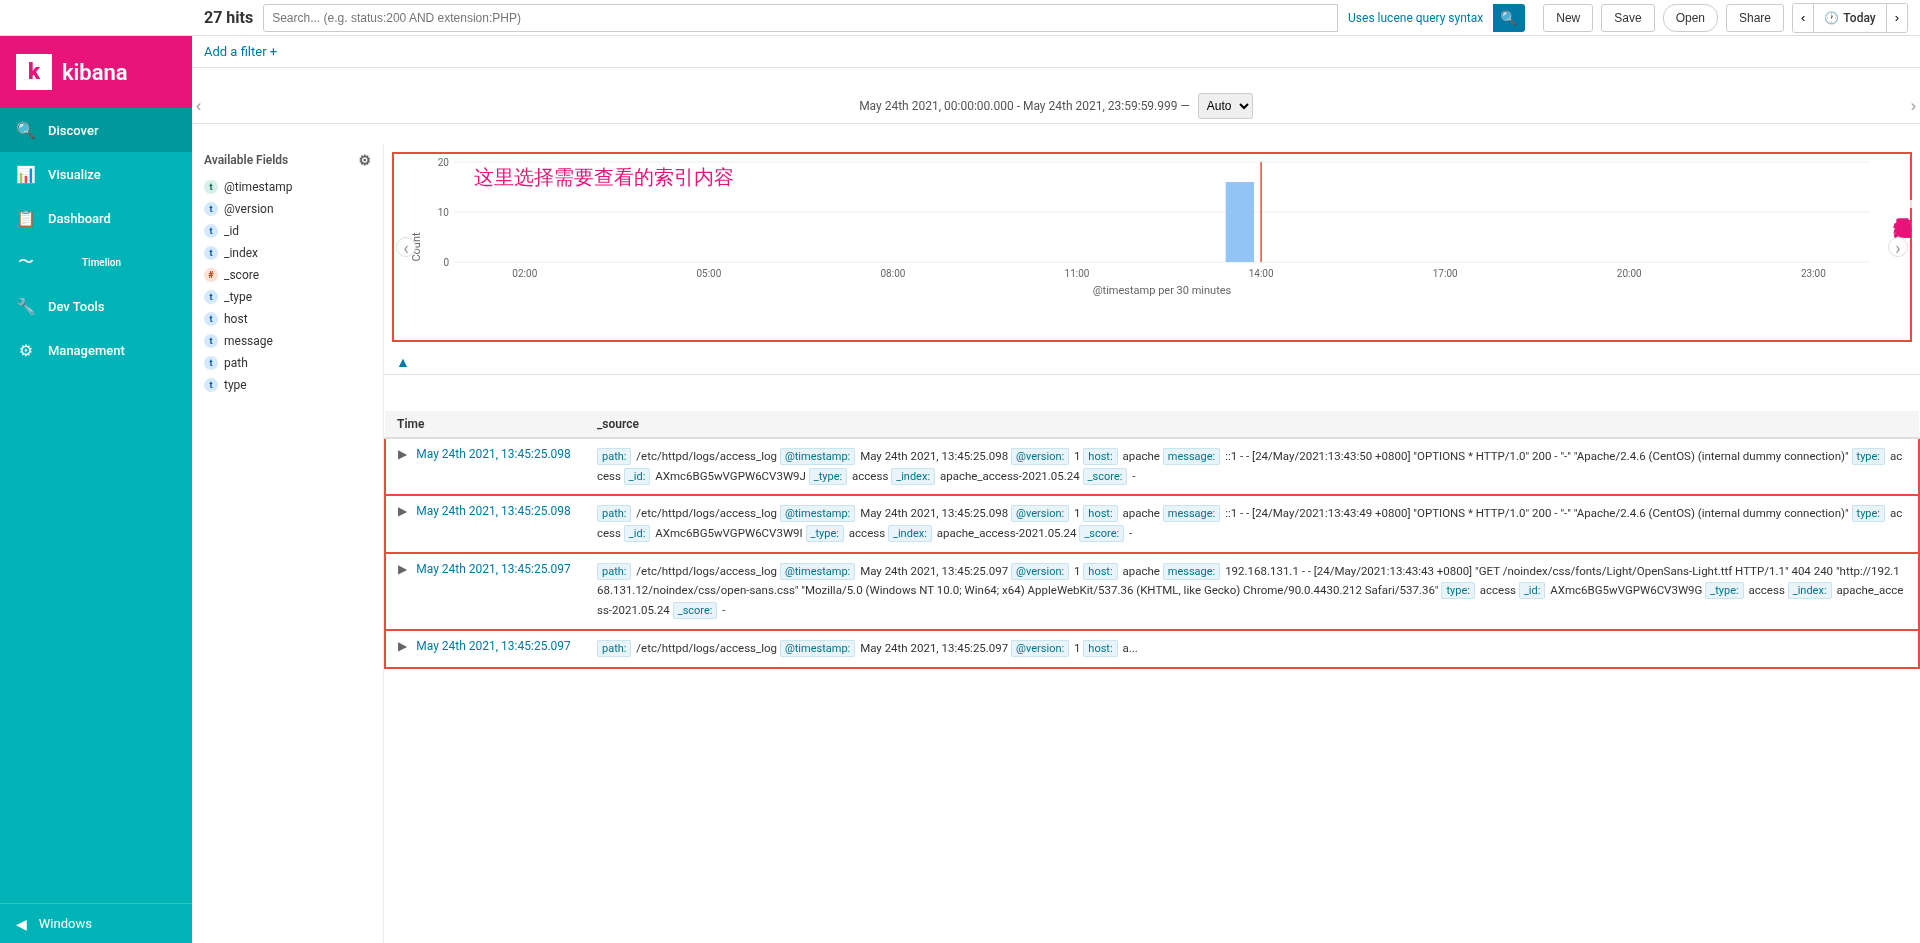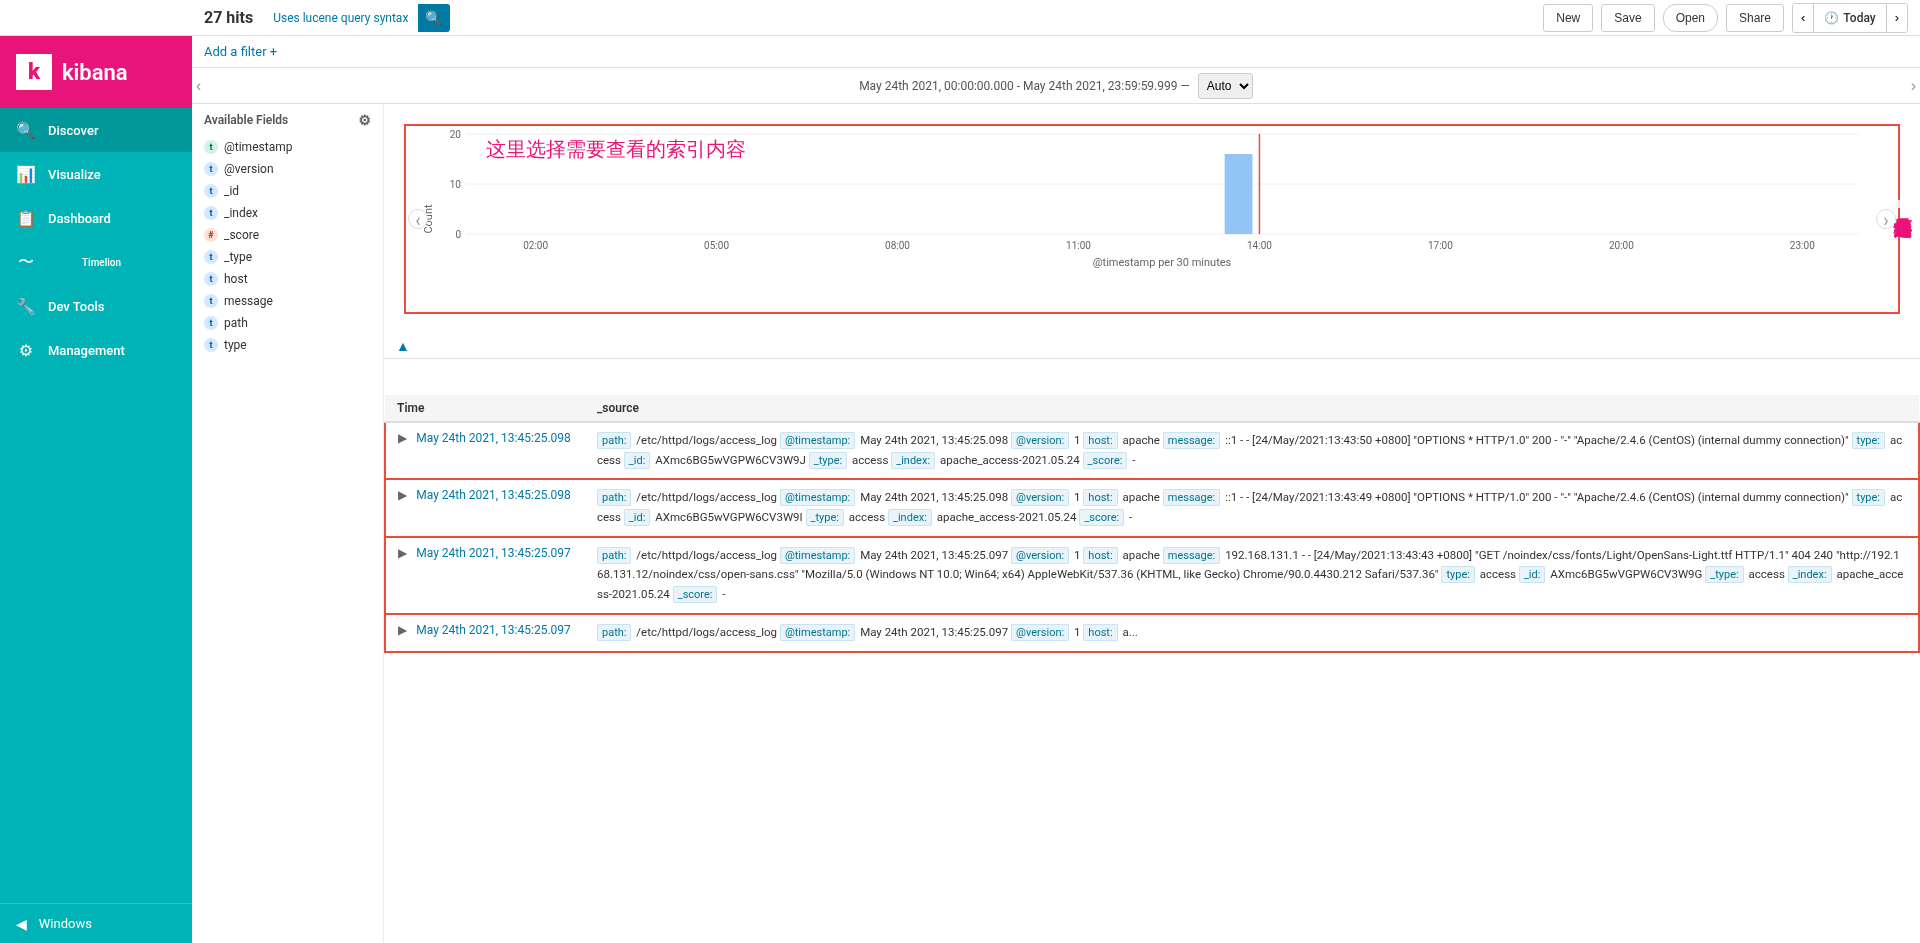--- a/index.html
+++ b/index.html
@@ -6,20 +6,21 @@
     body { font-family: -apple-system, BlinkMacSystemFont, "Segoe UI", Roboto, sans-serif; font-size: 13px; background: #f5f7fa; color: #333; overflow: hidden; height: 943px; width: 1920px; }
   </style>
 </head>
 <body>
 
 <div style="display:flex; flex-direction:column; height:943px; width:1920px; overflow:hidden;">
 
   <div style="display:flex; align-items:center; height:36px; background:#fff; border-bottom:1px solid #ddd; padding:0 12px; gap:10px; position:relative;">
     <span style="font-weight:700; font-size:16px; margin-left:192px;">27 hits</span>
     <div style="flex:1; display:flex; align-items:center;">
+      <input style="flex: 1 1 0%; height: 28px; border: 1px solid rgb(204, 204, 204); border-radius: 3px 0px 0px 3px; padding: 0px 8px; font-size: 12px; color: rgb(153, 153, 153); outline: none;" placeholder="Search... (e.g. status:200 AND extension:PHP)">
       <span style="color:#0079a5; font-size:12px; padding:0 10px; cursor:pointer; white-space:nowrap;">Uses lucene query syntax</span>
       <button style="width:32px; height:28px; background:#0079a5; border:none; cursor:pointer; color:#fff; font-size:14px; border-radius:0 3px 3px 0;">🔍</button>
     </div>
 
     <div style="display:flex; align-items:center; gap:8px; margin-left:8px;">
       <button style="height:28px; padding:0 12px; background:#fff; border:1px solid #ccc; cursor:pointer; font-size:12px; color:#333; border-radius:3px;">New</button>
       <button style="height:28px; padding:0 12px; background:#fff; border:1px solid #ccc; cursor:pointer; font-size:12px; color:#333; border-radius:3px;">Save</button>
       <button style="height:28px; padding:0 12px; background:#fff; border:1px solid #ccc; cursor:pointer; font-size:12px; color:#333; border-radius:13px;">Open</button>
       <button style="height:28px; padding:0 12px; background:#fff; border:1px solid #ccc; cursor:pointer; font-size:12px; color:#333; border-radius:3px;">Share</button>
 
@@ -71,21 +72,21 @@
           <span style="font-size:13px; font-weight:500;">Management</span>
         </div>
       </div>
 
       <div style="border-top:1px solid rgba(255,255,255,0.2); display:flex; align-items:center; height:40px; padding:0 16px; gap:12px; color:#fff; cursor:pointer; font-size:13px;">
         <span style="font-size:14px;">◀</span>
         <span>Windows</span>
       </div>
     </div>
 
-    <div style="flex:1; display:flex; flex-direction:column; overflow:hidden; background:#fff;">
+    <div style="flex:1; display:flex; flex-direction:column; overflow:hidden; background:#fff;gap:20px;">
 
       <div style="display:flex; align-items:center; height:32px; background:#fff; border-bottom:1px solid #ddd; padding:0 12px;">
         <span style="color:#0079a5; font-size:13px; cursor:pointer;">Add a filter +</span>
       </div>
 
       <div style="display:flex; align-items:center; justify-content:center; height:36px; background:#fff; border-bottom:1px solid #ddd; padding:0 12px; position:relative; font-size:12px; color:#555;">
         <button style="position:absolute; left:4px; background:none; border:none; cursor:pointer; font-size:16px; color:#999;">‹</button>
         <span>May 24th 2021, 00:00:00.000 - May 24th 2021, 23:59:59.999 —</span>
         <select style="margin-left:8px; height:26px; font-size:12px; border:1px solid #ccc; border-radius:3px; padding:0 4px;">
           <option>Auto</option>
@@ -140,21 +141,21 @@
             <span>path</span>
           </div>
           <div style="display:flex; align-items:center; gap:6px; padding:4px 12px; font-size:12px; color:#333; cursor:pointer;">
             <div style="width:14px; height:14px; border-radius:50%; background:#d4e8ff; color:#0055aa; display:flex; align-items:center; justify-content:center; font-size:9px; font-weight:700; flex:0 0 14px;">t</div>
             <span>type</span>
           </div>
         </div>
 
         <div style="flex:1; display:flex; flex-direction:column; overflow:hidden; position:relative;">
 
-          <div style="background:#fff; border-bottom:1px solid #ddd; padding:8px 40px 4px 60px; position:relative; flex:0 0 190px; border:2px solid #e74c3c; margin:20px;">
+          <div style="background:#fff; border-bottom:1px solid #ddd; padding:8px 40px 4px 60px; position:relative; flex:0 0 190px; border:2px solid #e74c3c; margin:8px;">
 
             <div style="position:absolute; top:10px; left:80px; font-size:20px; color:#e8147a; font-weight:500; z-index:5;">这里选择需要查看的索引内容</div>
 
             <div style="position:absolute; left:2px; top:50%; transform:translateY(-50%); cursor:pointer; color:#999; font-size:18px; background:#fff; border:1px solid #ddd; border-radius:50%; width:20px; height:20px; display:flex; align-items:center; justify-content:center; z-index:10;">‹</div>
             <div style="position:absolute; right:2px; top:50%; transform:translateY(-50%); cursor:pointer; color:#999; font-size:18px; background:#fff; border:1px solid #ddd; border-radius:50%; width:20px; height:20px; display:flex; align-items:center; justify-content:center; z-index:10;">›</div>
 
             <div style="position:absolute; left:8px; top:50%; transform:translateY(-50%) rotate(-90deg); font-size:11px; color:#666; white-space:nowrap;">Count</div>
 
             <svg width="100%" height="120" style="display:block; overflow:visible;">
 

